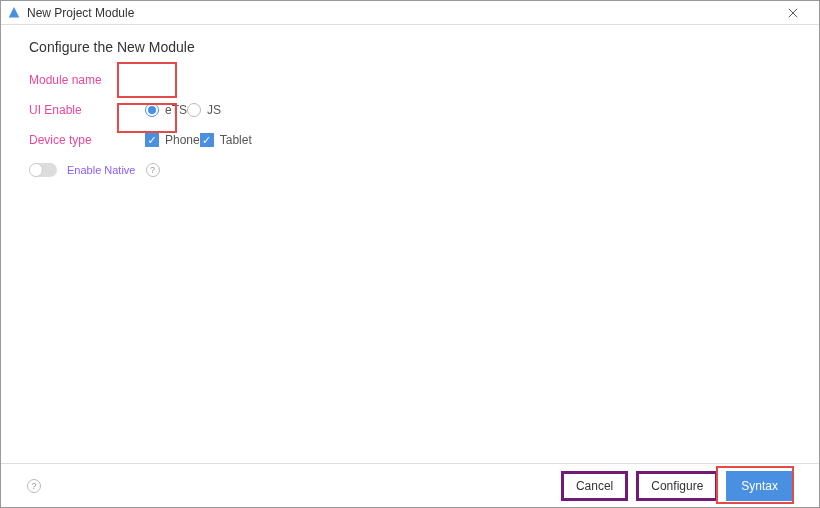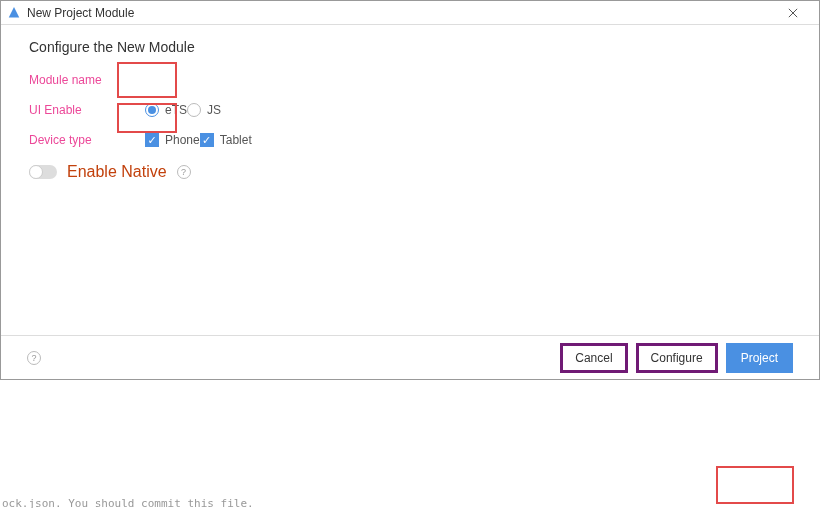--- a/index.html
+++ b/index.html
@@ -12,21 +12,21 @@
       font-size: 12px;
       color: #333;
       background: #fff;
       width: 820px;
       height: 508px;
       overflow: hidden;
       position: relative;
     }
     .dialog {
       width: 820px;
-      height: 380px;
+      height: 508px;
       border: 1px solid #999;
       background: #fff;
       display: flex;
       flex-direction: column;
     }
     .title-bar {
       height: 24px;
       display: flex;
       align-items: center;
       padding: 0 6px;
@@ -146,22 +146,22 @@
       width: 14px;
       height: 14px;
       background: #fff;
       border: 1px solid #ccc;
       border-radius: 50%;
       position: absolute;
       left: 0;
       top: 0;
     }
     .toggle-label {
-      font-size: 16px;
-      color: #c2410c;
+      font-size: 11px;
+      color: #8b5cf6;
     }
     .help-circle {
       width: 14px;
       height: 14px;
       border: 1px solid #bbb;
       border-radius: 50%;
       display: flex;
       align-items: center;
       justify-content: center;
       font-size: 9px;
@@ -276,19 +276,19 @@
     </div>
 
     <div class="red-box" style="left:116px; top:37px; width:60px; height:36px;"></div>
     <div class="red-box" style="left:116px; top:78px; width:60px; height:30px;"></div>
   </div>
 
   <div class="footer">
     <span class="help-circle">?</span>
     <div class="btn">Cancel</div>
     <div class="btn">Configure</div>
-    <div class="btn primary">Project</div>
+    <div class="btn primary">Syntax</div>
   </div>
 
   <div class="red-box" style="left:716px; bottom:4px; width:78px; height:38px;"></div>
 </div>
 
 <div class="bg-text">ock.json. You should commit this file.</div>
 
 </body></html>

